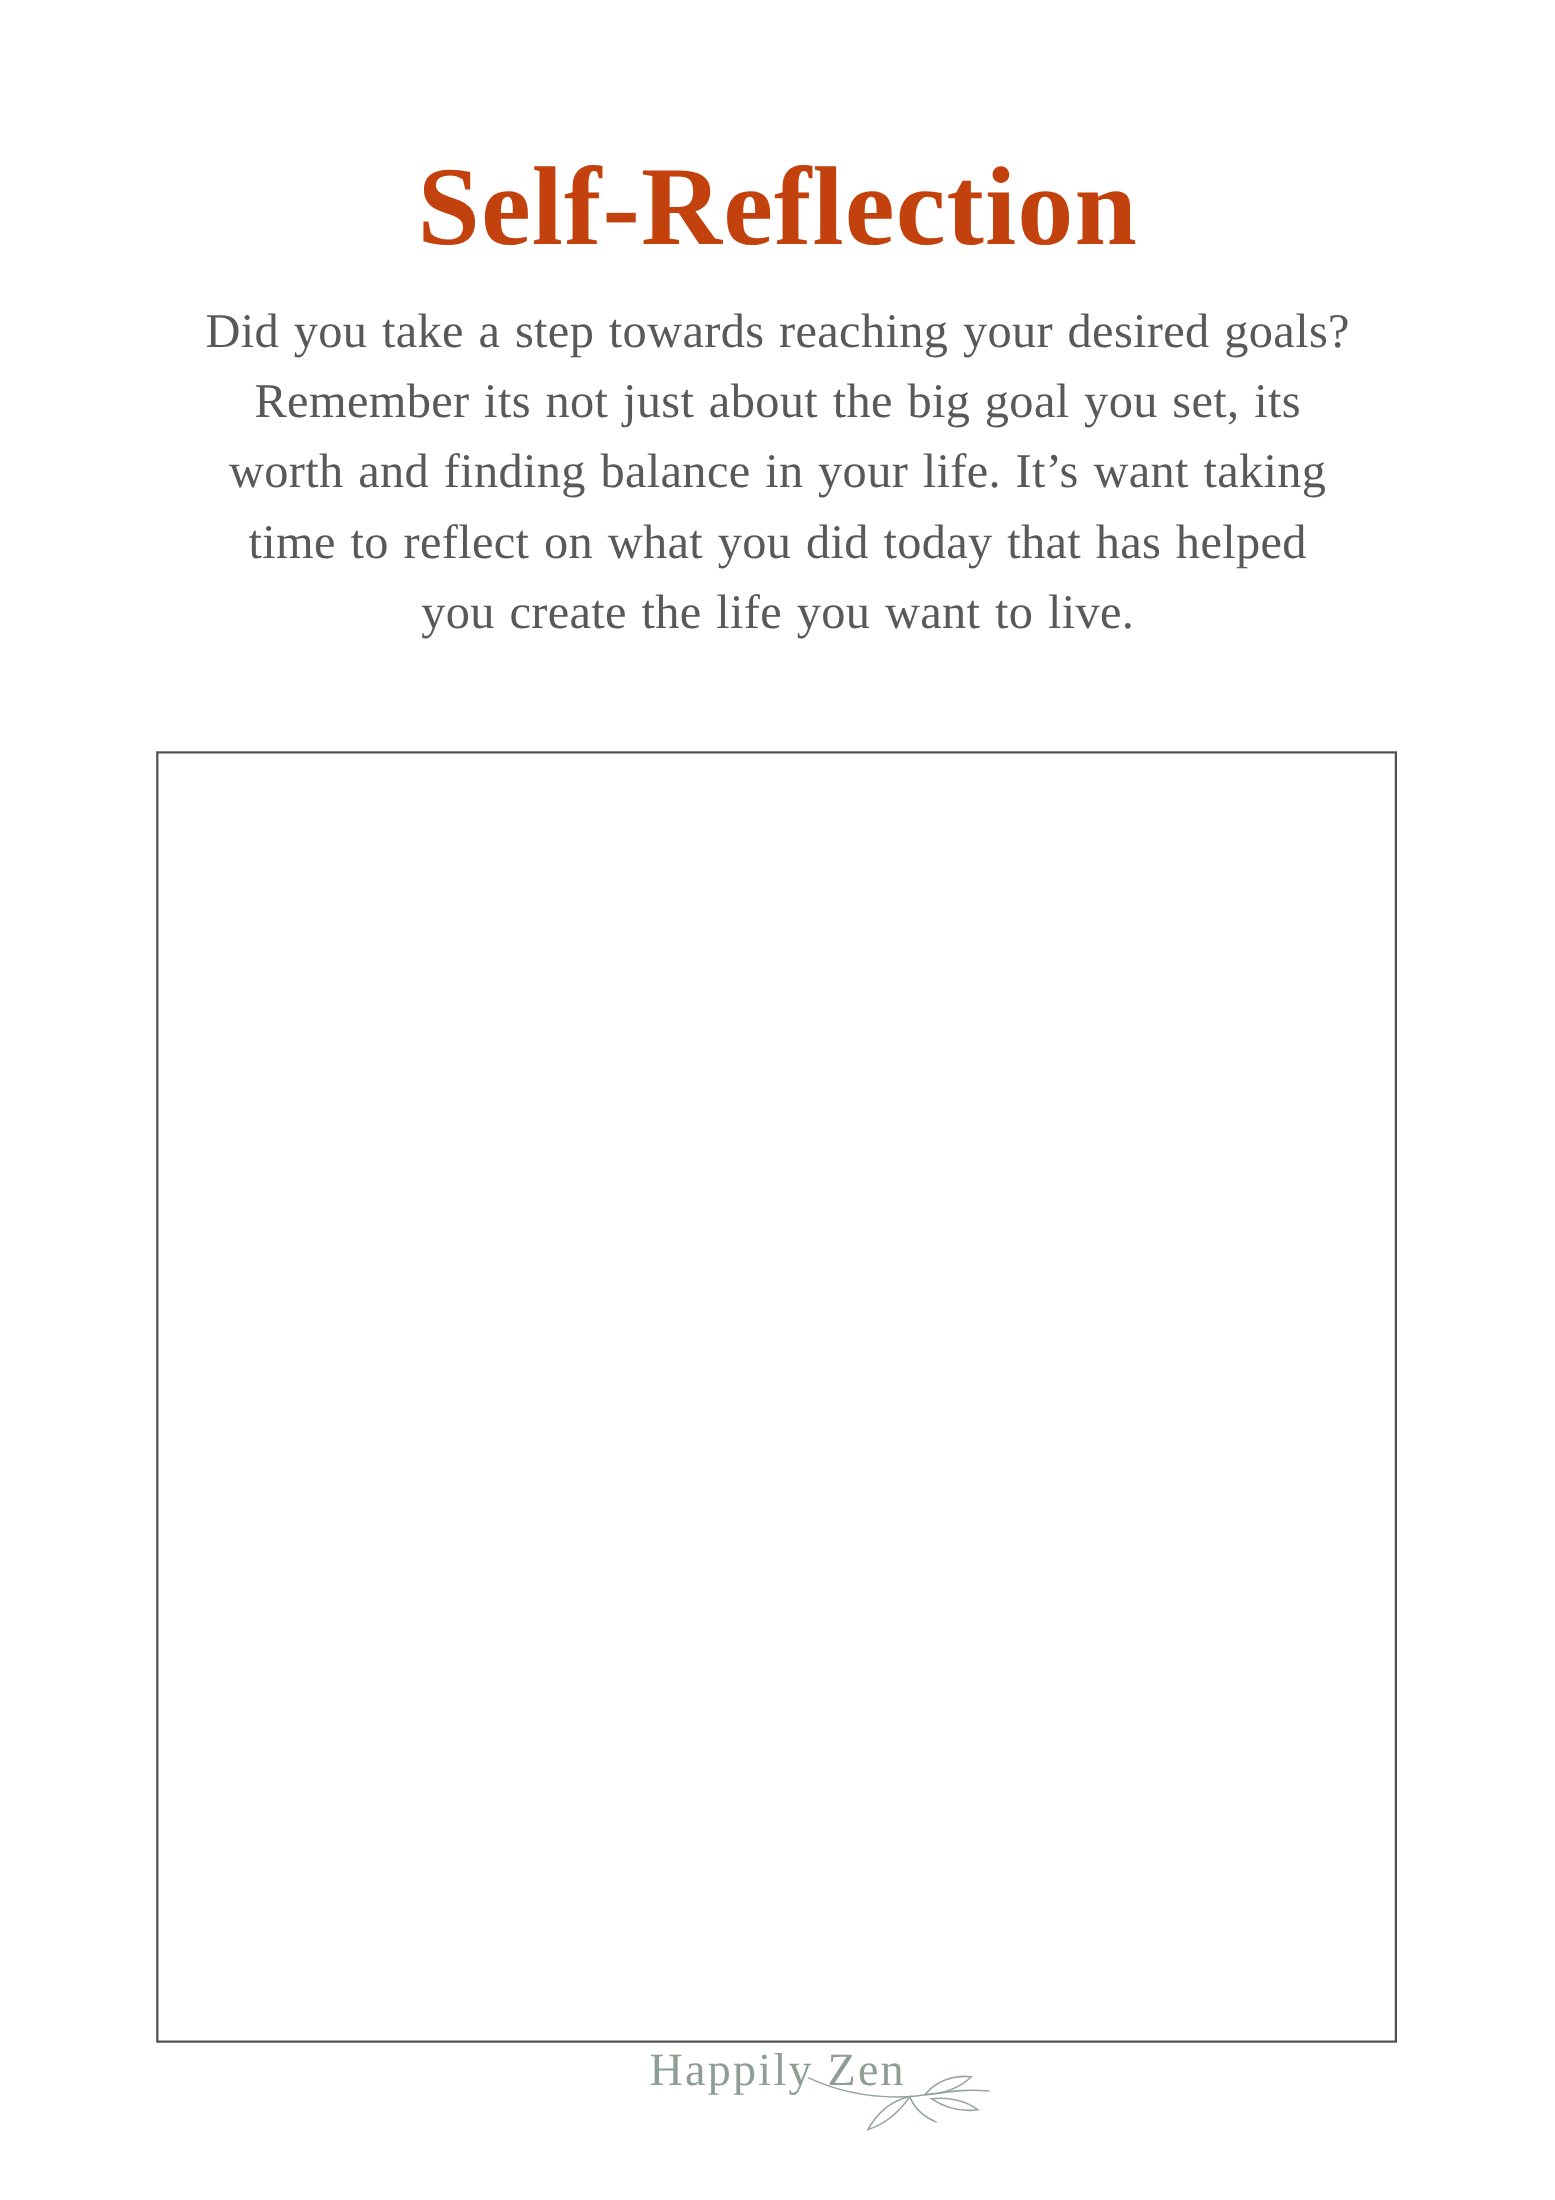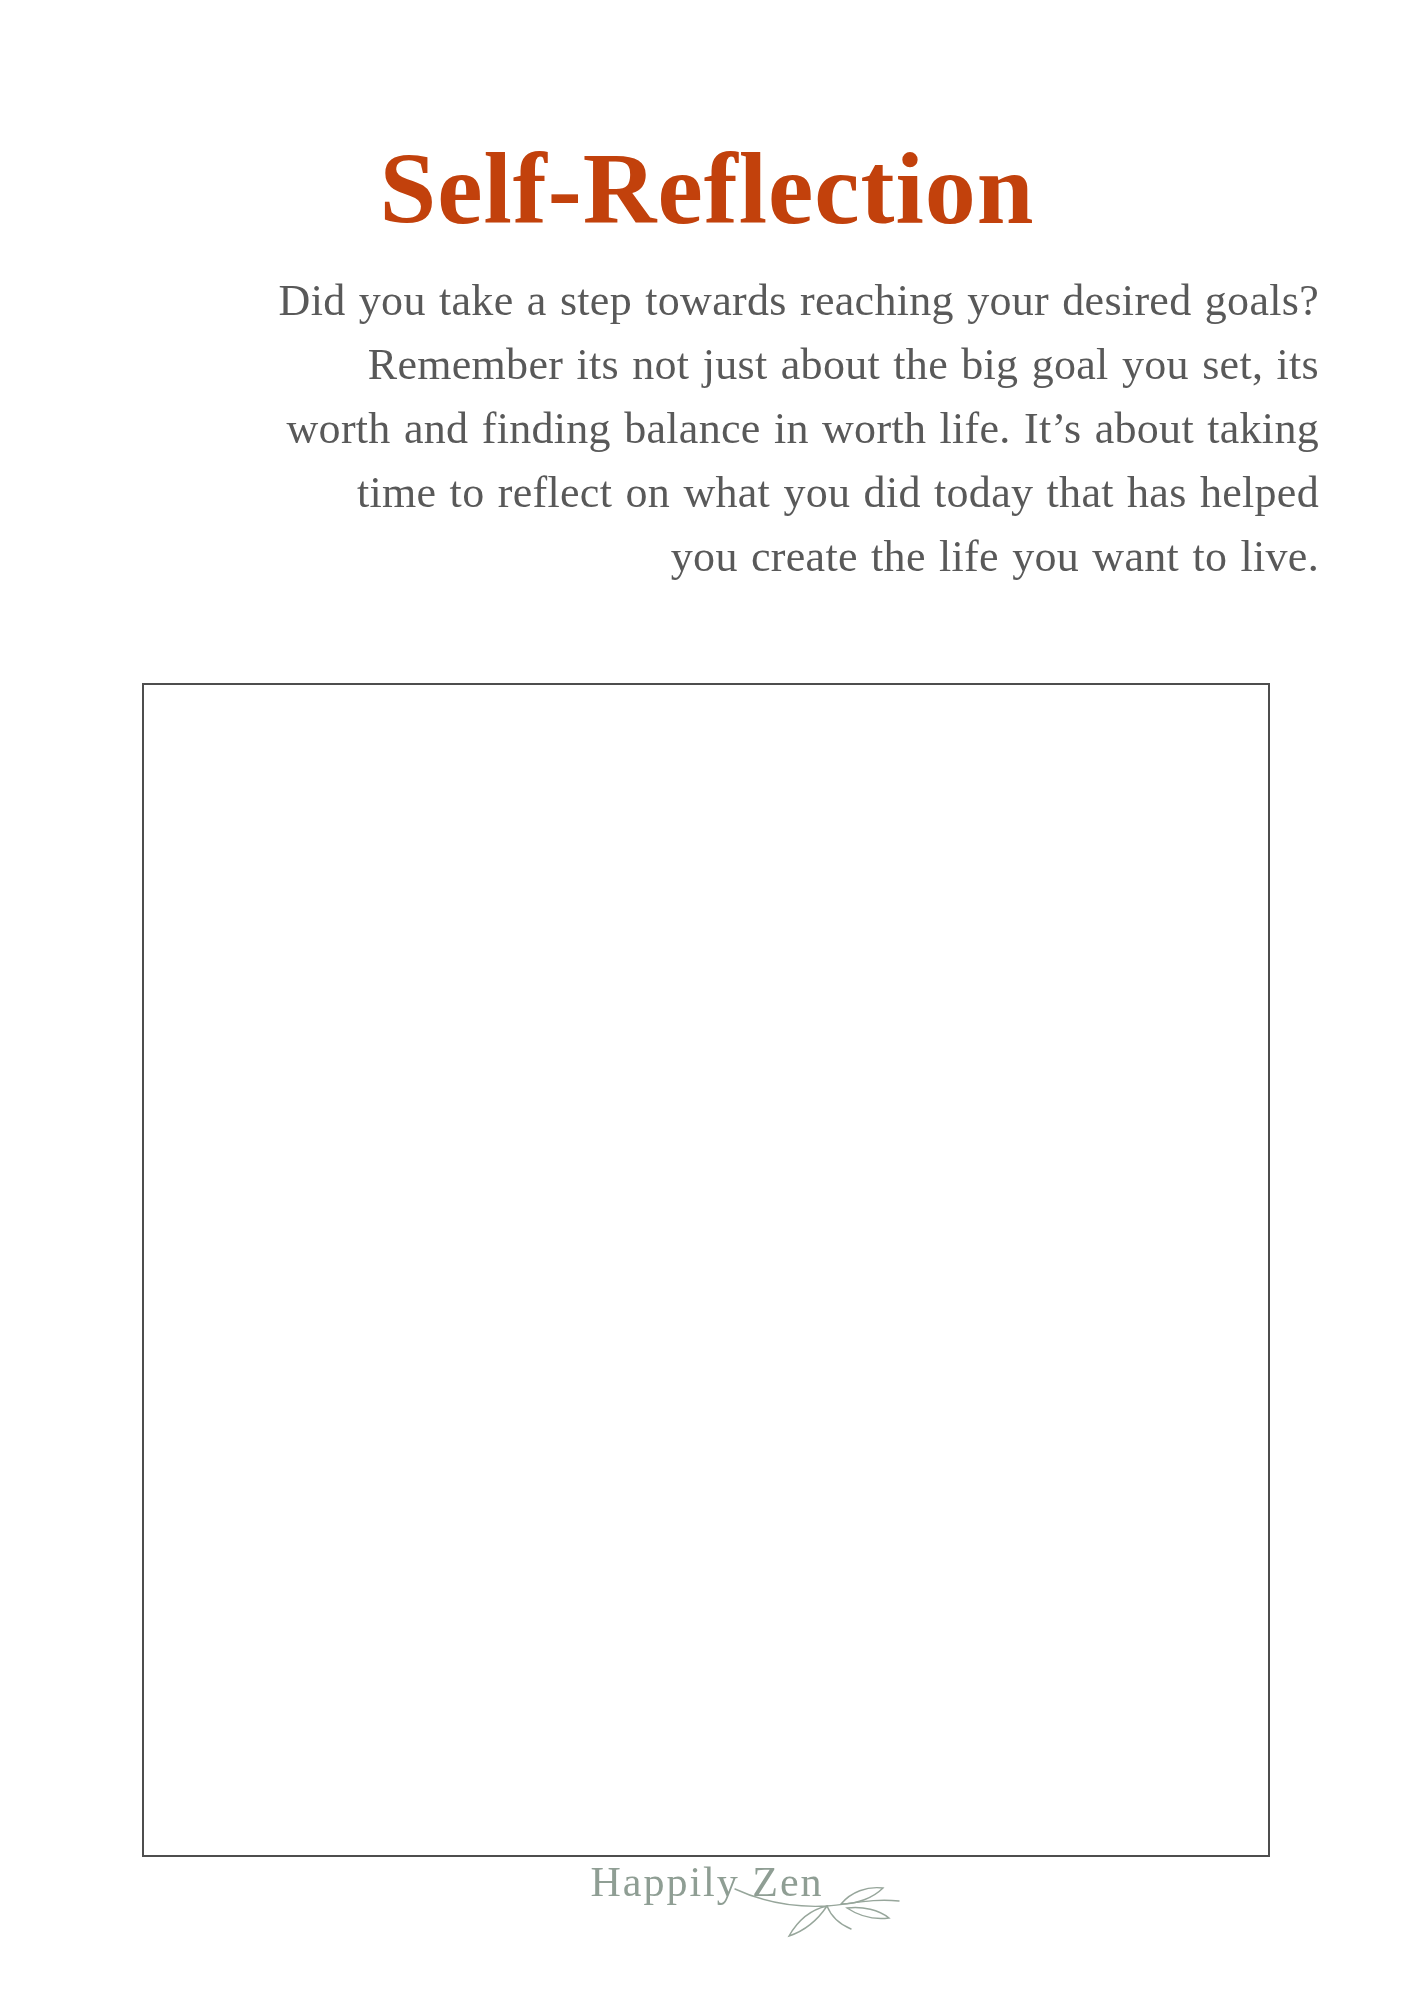--- a/index.html
+++ b/index.html
@@ -28,21 +28,21 @@
     color: #c2410c;
   }
 
   .intro {
     position: absolute;
     top: 269px;
     left: 0;
     width: 100%;
     box-sizing: border-box;
     padding: 0 95px;
-    text-align: right;
+    text-align: center;
     font-family: "Liberation Serif", serif;
     font-size: 44px;
     line-height: 64px;
     letter-spacing: 0.3px;
     word-spacing: 2px;
     color: #595959;
   }
 
   .reflection-box {
     position: absolute;
@@ -81,21 +81,21 @@
 </head>
 <body>
 
 <div class="page">
 
   <h1 class="page-title">Self-Reflection</h1>
 
   <div class="intro">
     <div>Did you take a step towards reaching your desired goals?</div>
     <div>Remember its not just about the big goal you set, its</div>
-    <div>worth and finding balance in worth life. It’s about taking</div>
+    <div>worth and finding balance in your life. It’s want taking</div>
     <div>time to reflect on what you did today that has helped</div>
     <div>you create the life you want to live.</div>
   </div>
 
   <div class="reflection-box"></div>
 
   <div class="brand">
     <span class="brand-name">Happily Zen</span>
     <span class="leaf-icon">
       <svg width="175" height="55" viewBox="0 0 175 55" xmlns="http://www.w3.org/2000/svg">

